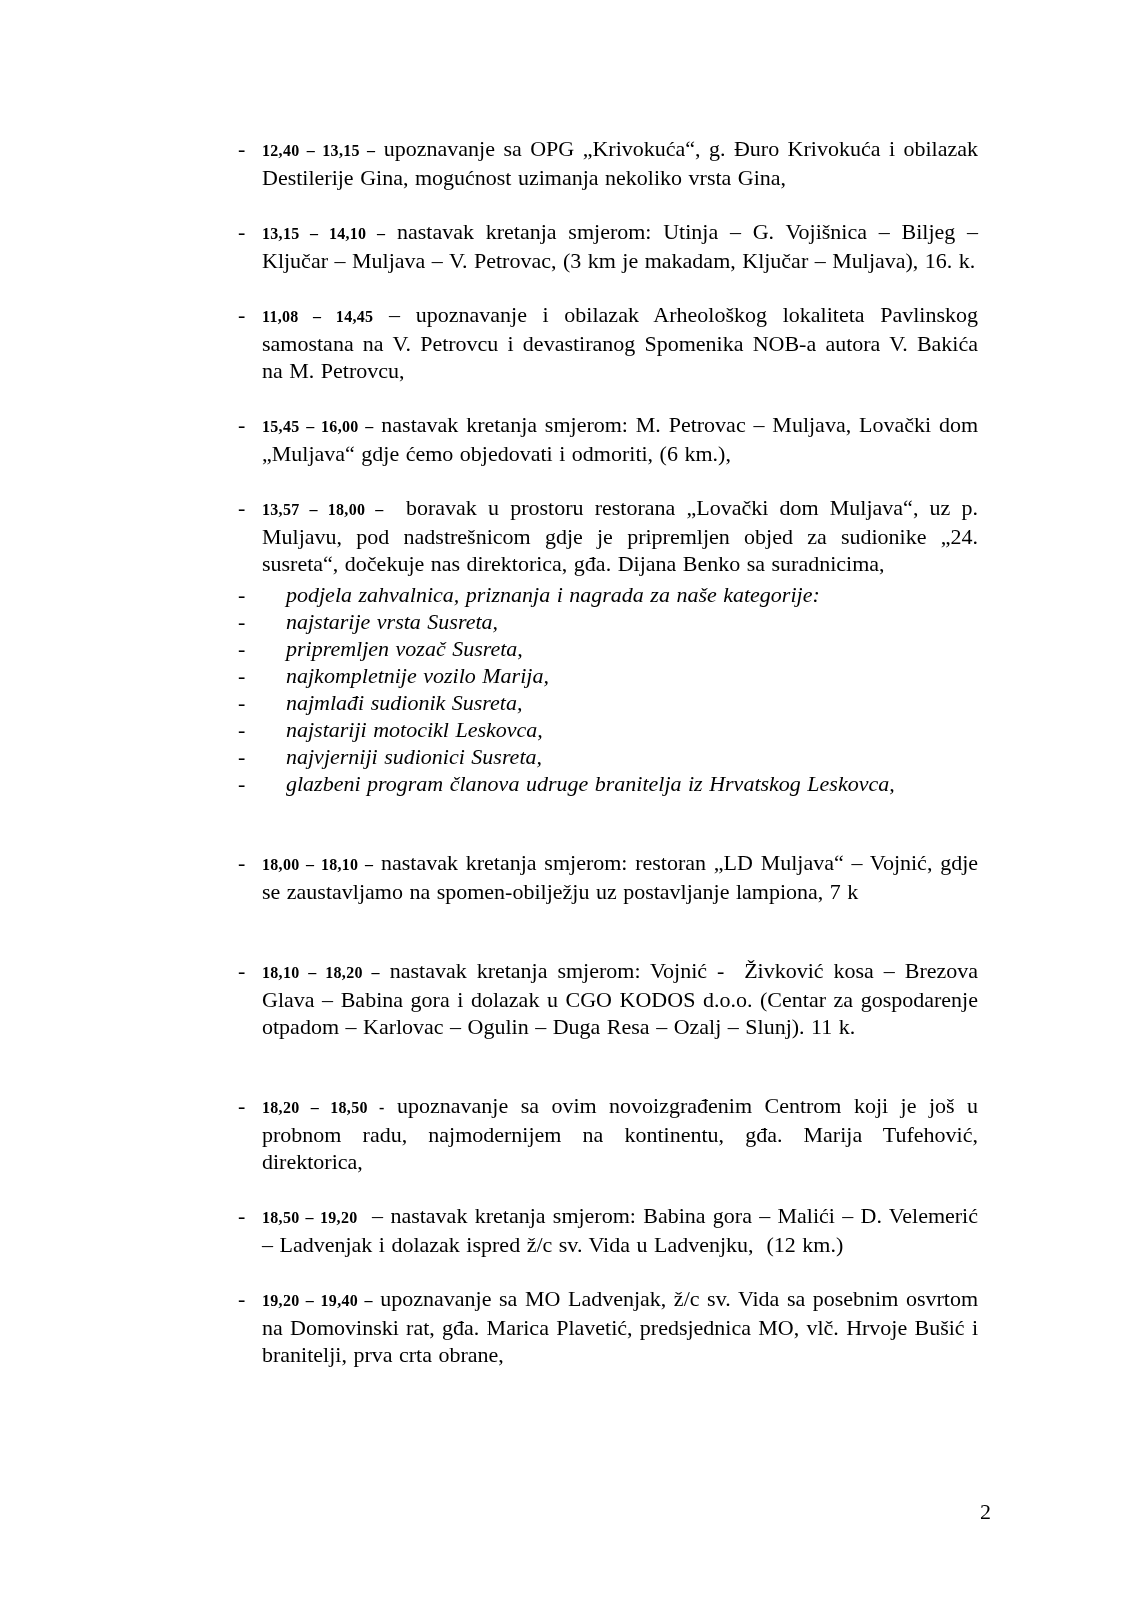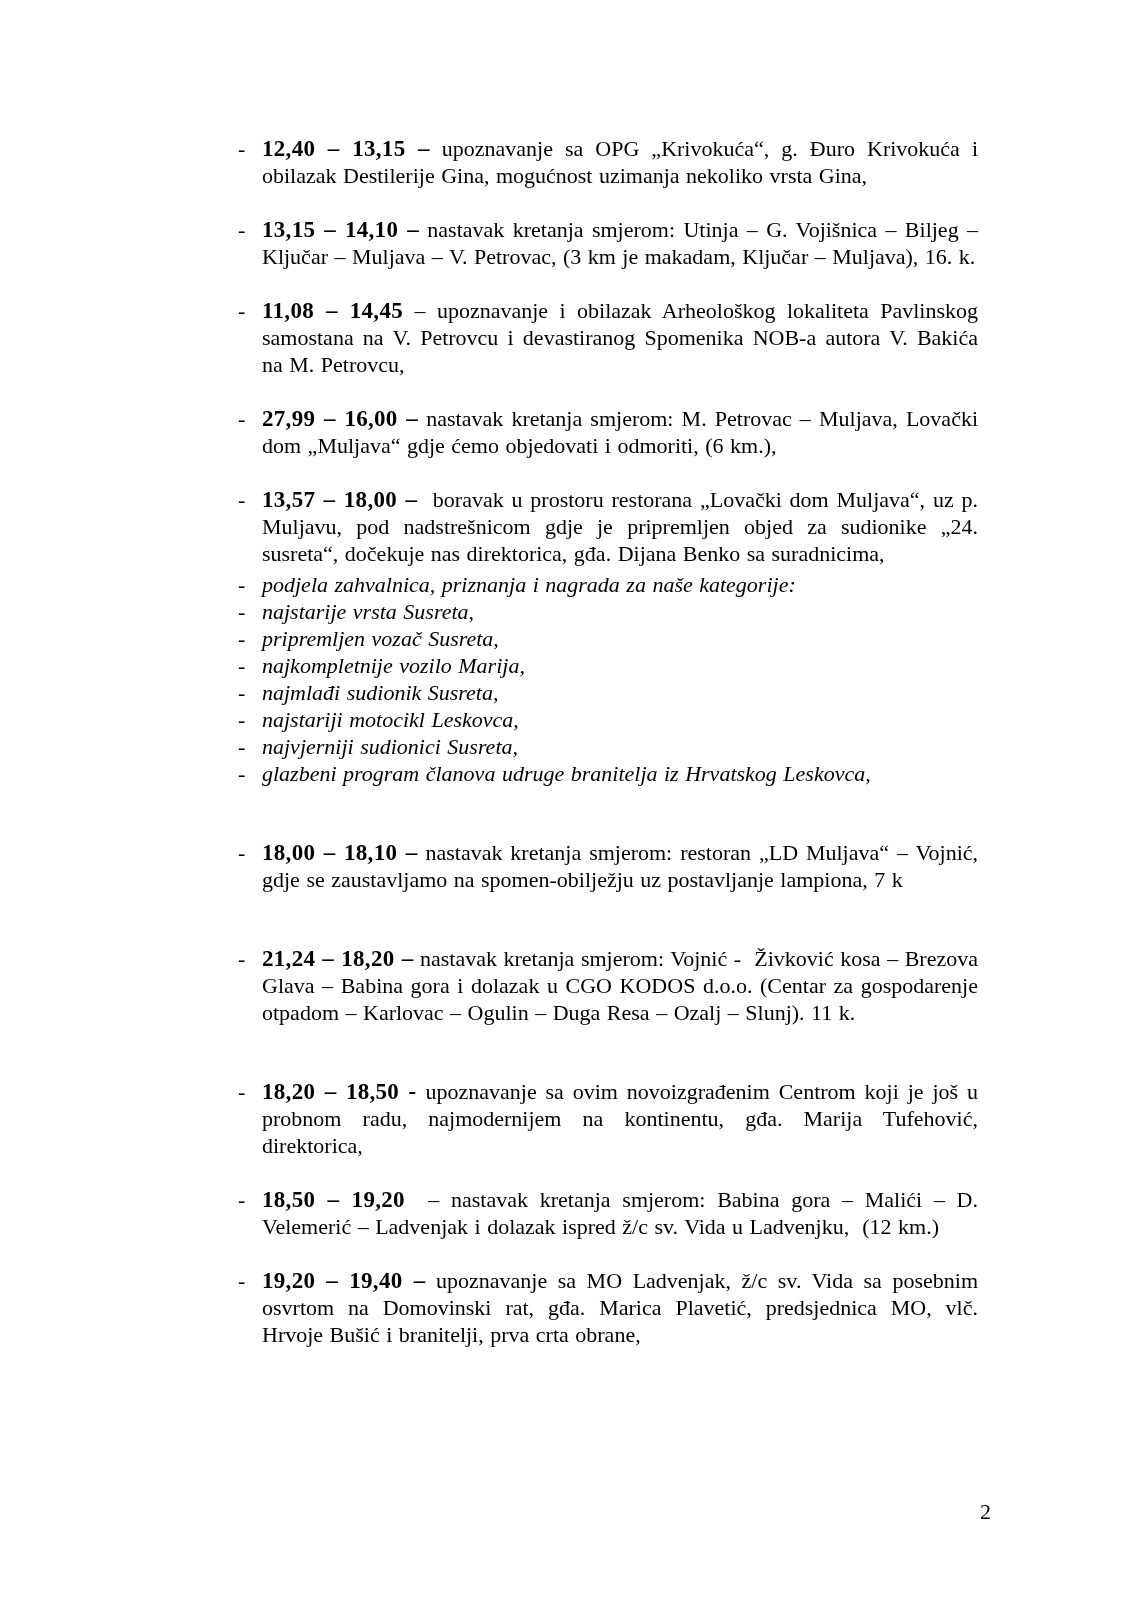--- a/index.html
+++ b/index.html
@@ -45,24 +45,25 @@
     flex: 1 1 auto;
     font-size: 22px;
     line-height: 27px;
     text-align: justify;
     text-align-last: left;
     word-spacing: 1px;
   }
   .award .body {
     font-style: italic;
     text-align: left;
+    margin-left: 24px;
   }
   .time {
     font-weight: bold;
-    font-size: 23px;
+    font-size: 16px;
     letter-spacing: 0.3px;
     white-space: nowrap;
   }
   .page-number {
     position: absolute;
     left: 980px;
     top: 1498px;
     font-size: 22px;
     line-height: 27px;
   }
@@ -79,21 +80,21 @@
       <div class="entry">
         <span class="dash">-</span>
         <div class="body"><span class="time">13,15 – 14,10 –</span> <span>nastavak kretanja smjerom: Utinja – G. Vojišnica – Biljeg – Ključar – Muljava – V. Petrovac, (3 km je makadam, Ključar – Muljava), 16. k.</span></div>
       </div>
       <div class="entry">
         <span class="dash">-</span>
         <div class="body"><span class="time">11,08 – 14,45</span> <span>– upoznavanje i obilazak Arheološkog lokaliteta Pavlinskog samostana na V. Petrovcu i devastiranog Spomenika NOB-a autora V. Bakića na M. Petrovcu,</span></div>
       </div>
       <div class="entry">
         <span class="dash">-</span>
-        <div class="body"><span class="time">27,99 – 16,00 –</span> <span>nastavak kretanja smjerom: M. Petrovac – Muljava, Lovački dom „Muljava“ gdje ćemo objedovati i odmoriti, (6 km.),</span></div>
+        <div class="body"><span class="time">15,45 – 16,00 –</span> <span>nastavak kretanja smjerom: M. Petrovac – Muljava, Lovački dom „Muljava“ gdje ćemo objedovati i odmoriti, (6 km.),</span></div>
       </div>
       <div class="entry">
         <span class="dash">-</span>
         <div class="body"><span class="time">13,57 – 18,00 –</span> <span>&nbsp;boravak u prostoru restorana „Lovački dom Muljava“, uz p. Muljavu, pod nadstrešnicom gdje je pripremljen objed za sudionike „24. susreta“, dočekuje nas direktorica, gđa. Dijana Benko sa suradnicima,</span></div>
       </div>
       <div class="entry award award-first">
         <span class="dash">-</span>
         <div class="body"><span>podjela zahvalnica, priznanja i nagrada za naše kategorije:</span></div>
       </div>
       <div class="entry award">
@@ -123,21 +124,21 @@
       <div class="entry award">
         <span class="dash">-</span>
         <div class="body"><span>glazbeni program članova udruge branitelja iz Hrvatskog Leskovca,</span></div>
       </div>
       <div class="entry big-gap">
         <span class="dash">-</span>
         <div class="body"><span class="time">18,00 – 18,10 –</span> <span>nastavak kretanja smjerom: restoran „LD Muljava“ – Vojnić, gdje se zaustavljamo na spomen-obilježju uz postavljanje lampiona, 7 k</span></div>
       </div>
       <div class="entry big-gap">
         <span class="dash">-</span>
-        <div class="body"><span class="time">21,24 – 18,20 –</span> <span>nastavak kretanja smjerom: Vojnić - &nbsp;Živković kosa – Brezova Glava – Babina gora i dolazak u CGO KODOS d.o.o. (Centar za gospodarenje otpadom – Karlovac – Ogulin – Duga Resa – Ozalj – Slunj). 11 k.</span></div>
+        <div class="body"><span class="time">18,10 – 18,20 –</span> <span>nastavak kretanja smjerom: Vojnić - &nbsp;Živković kosa – Brezova Glava – Babina gora i dolazak u CGO KODOS d.o.o. (Centar za gospodarenje otpadom – Karlovac – Ogulin – Duga Resa – Ozalj – Slunj). 11 k.</span></div>
       </div>
       <div class="entry big-gap">
         <span class="dash">-</span>
         <div class="body"><span class="time">18,20 – 18,50 -</span> <span>upoznavanje sa ovim novoizgrađenim Centrom koji je još u probnom radu, najmodernijem na kontinentu, gđa. Marija Tufehović, direktorica,</span></div>
       </div>
       <div class="entry">
         <span class="dash">-</span>
         <div class="body"><span class="time">18,50 – 19,20</span> <span>&nbsp;– nastavak kretanja smjerom: Babina gora – Malići – D. Velemerić – Ladvenjak i dolazak ispred ž/c sv. Vida u Ladvenjku, &nbsp;(12 km.)</span></div>
       </div>
       <div class="entry">

